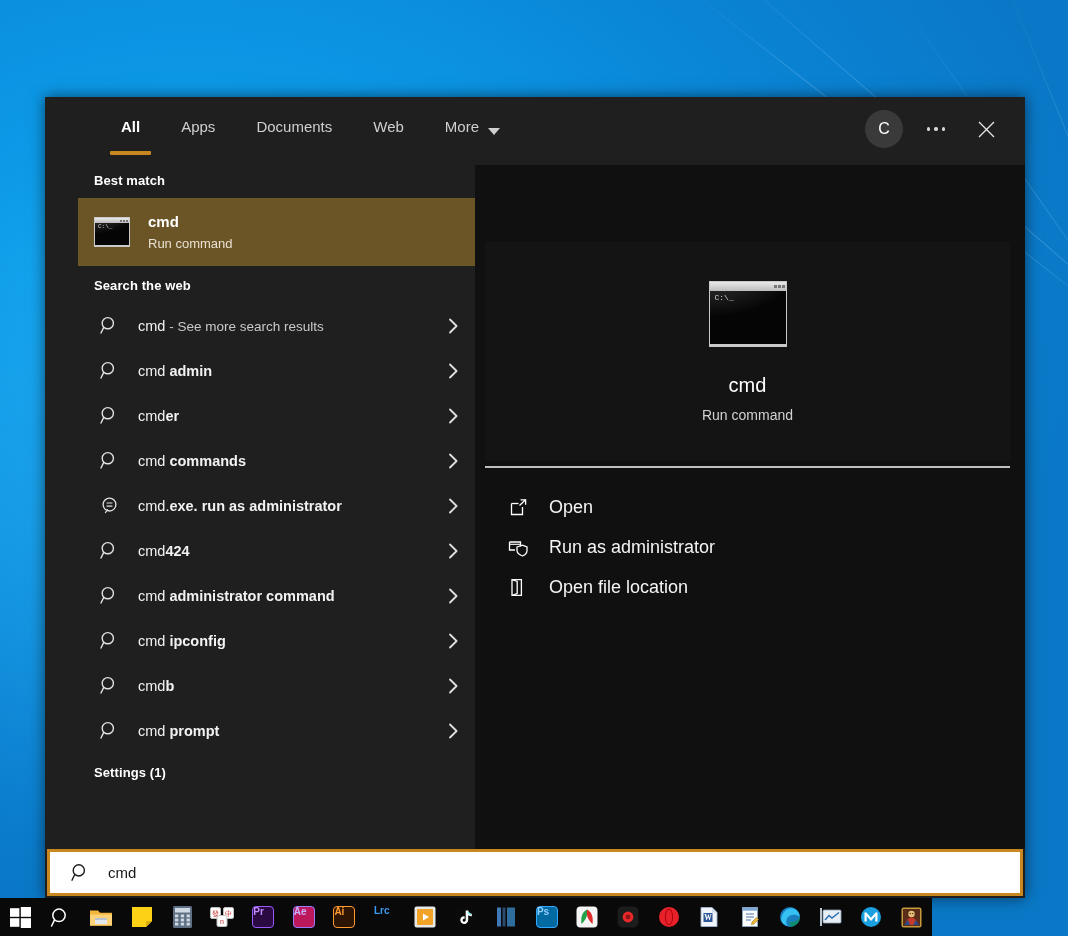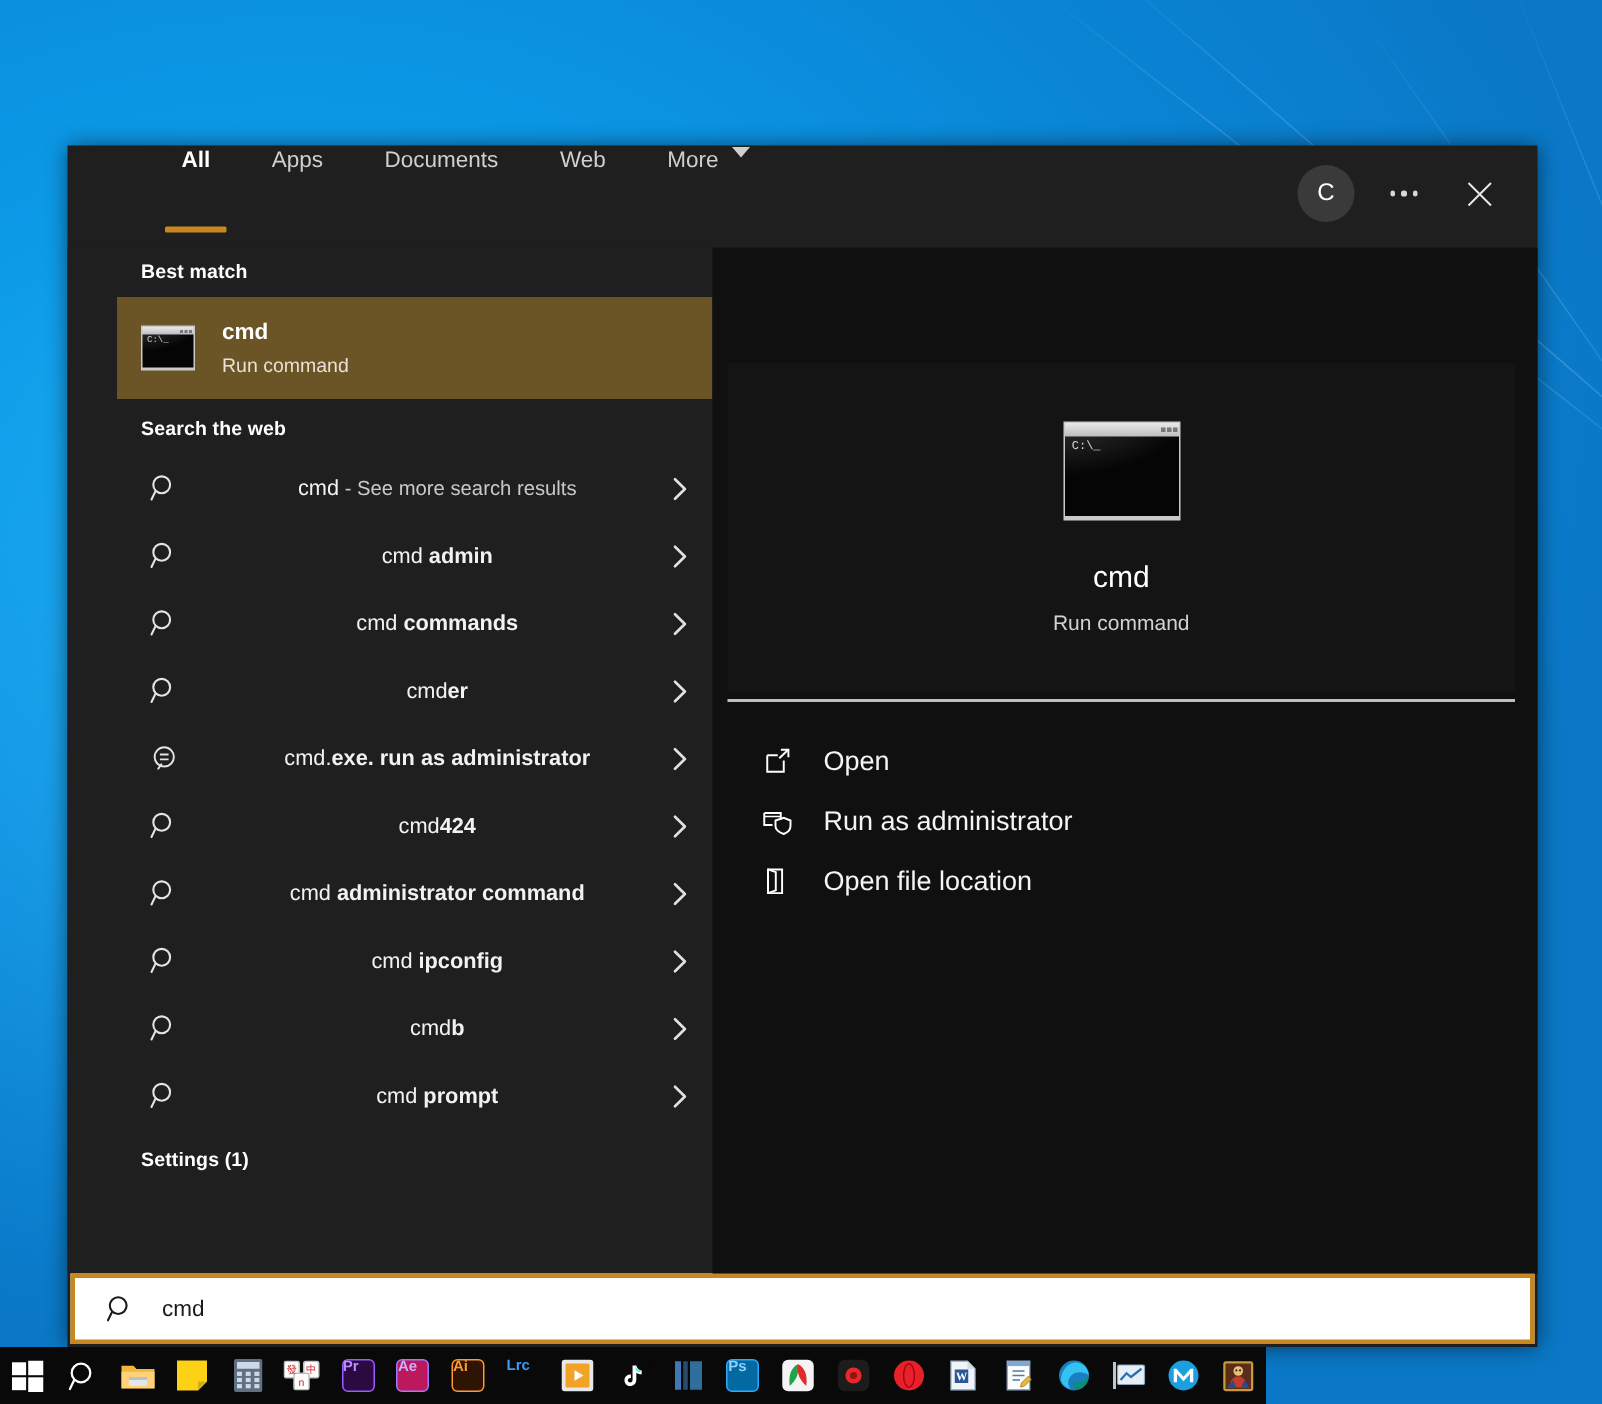--- a/index.html
+++ b/index.html
@@ -42,22 +42,22 @@
   }
   #flyout-body { display:flex; flex:1; min-height:0; }
 
   
   #header {
     height:68px; flex:0 0 68px; position:relative;
     display:flex; align-items:flex-start;
   }
   #tabs { display:flex; align-items:center; height:54px; padding-left:65px; }
   .tab {
-    position:relative; height:54px; display:flex; align-items:flex-start;
-    padding:1px 11px; margin-right:19px; font-size:15px; color:#cfcfcf;
+    position:relative; height:54px; display:flex; align-items:flex-end;
+    padding:16px 11px; margin-right:19px; font-size:15px; color:#cfcfcf;
     cursor:default; white-space:nowrap;
   }
   .tab.active { color:#ffffff; font-weight:bold; }
   .tab .underline {
     position:absolute; left:0; right:0; bottom:-4px; height:4px;
     background:#c8881f; border-radius:1px;
   }
   .tab .caret {
     display:inline-block; margin-left:9px;
     width:0; height:0; border-left:6px solid transparent;
@@ -129,21 +129,21 @@
   .result-row {
     display:flex; align-items:center; height:45px;
     padding-left:16px; padding-right:14px; cursor:default;
   }
   .result-icon {
     width:30px; flex:0 0 30px; display:flex;
     align-items:center; justify-content:center; color:#e3e3e3;
   }
   .result-label {
     flex:1; font-size:14.5px; color:#f2f2f2; margin-left:14px;
-    white-space:nowrap; overflow:hidden; text-overflow:ellipsis;text-align:center;
+    white-space:nowrap; overflow:hidden; text-overflow:ellipsis;
   }
   .result-label b { font-weight:bold; }
   .result-label .dim { color:#c9c9c9; font-size:13.5px; }
   .chev { color:#e0e0e0; flex:0 0 16px; display:flex; justify-content:center; }
 
   
   #right-col {
     flex:1; background:#101010; position:relative;
   }
   #preview-card {
@@ -176,21 +176,21 @@
   #searchbar {
     flex:0 0 47px; height:47px; margin:0 2px 2px 2px;
     background:#ffffff; border:3px solid #c8881f;
     display:flex; align-items:center; padding-left:16px;
   }
   #search-icon-wrap { width:28px; display:flex; align-items:center; justify-content:center; color:#222; }
   #search-value { margin-left:14px; font-size:15px; color:#1a1a1a; }
 
   
   #taskbar {
-    position:absolute; left:0; bottom:0; width:844px; height:38px;
+    position:absolute; left:0; bottom:0; width:932px; height:38px;
     background:#090909; display:flex; align-items:flex-start;
   }
   .tb { width:46px; height:38px; display:flex; align-items:center; justify-content:center; cursor:default; }
   .tb svg, .tb .sq { display:block; }
   .sq { width:22px; height:22px; border-radius:3px; display:flex; align-items:center; justify-content:center;
         font-size:10px; font-weight:bold; line-height:1; }
   .adobe { border:1.5px solid; border-radius:4px; font-family:"Liberation Sans",sans-serif; }
 </style>
 </head>
 <body>
@@ -299,35 +299,35 @@
               </svg>
             </span>
           </div>
           <div class="result-row">
             <span class="result-icon">
               <svg width="19" height="19" viewBox="0 0 19 19">
                 <circle cx="7.8" cy="7.2" r="5.6" stroke="currentColor" stroke-width="1.4" fill="none"></circle>
                 <path d="M3.6 11.6 L1 17" stroke="currentColor" stroke-width="1.4" fill="none" stroke-linecap="round"></path>
               </svg>
             </span>
+            <span class="result-label"><span>cmd</span><b>er</b></span>
+            <span class="chev">
+              <svg width="11" height="16" viewBox="0 0 11 16">
+                <path d="M2 1.5 L8.6 8 L2 14.5" stroke="currentColor" stroke-width="1.8" fill="none" stroke-linecap="round" stroke-linejoin="round"></path>
+              </svg>
+            </span>
+          </div>
+          <div class="result-row">
+            <span class="result-icon">
+              <svg width="19" height="19" viewBox="0 0 19 19">
+                <circle cx="7.8" cy="7.2" r="5.6" stroke="currentColor" stroke-width="1.4" fill="none"></circle>
+                <path d="M3.6 11.6 L1 17" stroke="currentColor" stroke-width="1.4" fill="none" stroke-linecap="round"></path>
+              </svg>
+            </span>
             <span class="result-label"><span>cmd </span><b>commands</b></span>
-            <span class="chev">
-              <svg width="11" height="16" viewBox="0 0 11 16">
-                <path d="M2 1.5 L8.6 8 L2 14.5" stroke="currentColor" stroke-width="1.8" fill="none" stroke-linecap="round" stroke-linejoin="round"></path>
-              </svg>
-            </span>
-          </div>
-          <div class="result-row">
-            <span class="result-icon">
-              <svg width="19" height="19" viewBox="0 0 19 19">
-                <circle cx="7.8" cy="7.2" r="5.6" stroke="currentColor" stroke-width="1.4" fill="none"></circle>
-                <path d="M3.6 11.6 L1 17" stroke="currentColor" stroke-width="1.4" fill="none" stroke-linecap="round"></path>
-              </svg>
-            </span>
-            <span class="result-label"><span>cmd</span><b>er</b></span>
             <span class="chev">
               <svg width="11" height="16" viewBox="0 0 11 16">
                 <path d="M2 1.5 L8.6 8 L2 14.5" stroke="currentColor" stroke-width="1.8" fill="none" stroke-linecap="round" stroke-linejoin="round"></path>
               </svg>
             </span>
           </div>
           <div class="result-row">
             <span class="result-icon">
               <svg width="19" height="19" viewBox="0 0 19 19">
                 <circle cx="9.5" cy="8.6" r="6.4" stroke="currentColor" stroke-width="1.3" fill="none"></circle>

